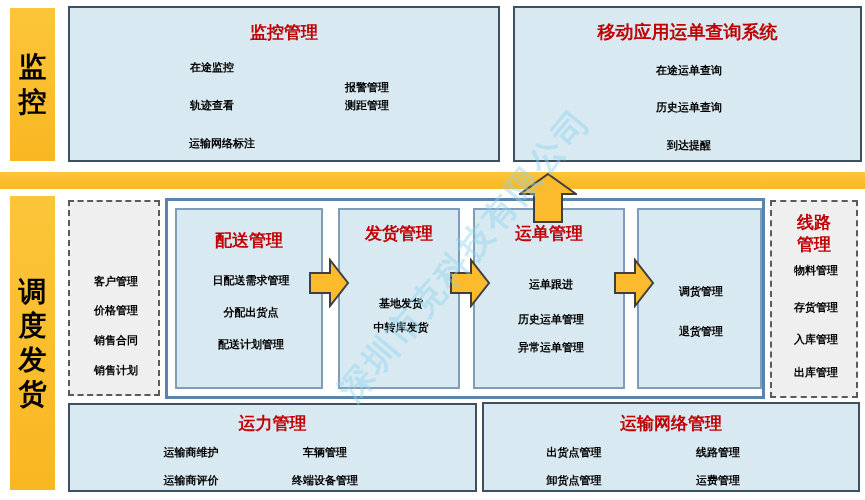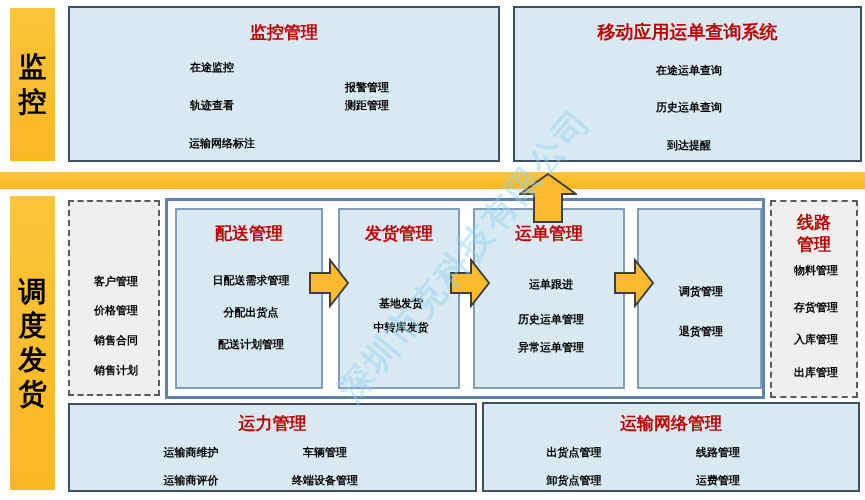--- a/index.html
+++ b/index.html
@@ -88,21 +88,21 @@
   <div class="dashedbox" style="left:68px;top:200px;width:92px;height:196px;">
     <span class="item" style="left:46px;top:72px;">客户管理</span>
     <span class="item" style="left:46px;top:101px;">价格管理</span>
     <span class="item" style="left:46px;top:131px;">销售合同</span>
     <span class="item" style="left:46px;top:161px;">销售计划</span>
   </div>
 
   <div class="container"></div>
 
   <div class="inner" style="left:175px;top:208px;width:148px;height:181px;">
-    <div class="btitle" style="top:12px;">配送管理</div>
+    <div class="btitle" style="top:19px;">配送管理</div>
     <span class="item" style="left:74px;top:63px;">日配送需求管理</span>
     <span class="item" style="left:74px;top:95px;">分配出货点</span>
     <span class="item" style="left:74px;top:127px;">配送计划管理</span>
   </div>
 
   <div class="inner" style="left:338px;top:208px;width:122px;height:181px;">
     <div class="btitle" style="top:12px;">发货管理</div>
     <span class="item" style="left:61px;top:50px;margin-top:36px;">基地发货</span>
     <span class="item" style="left:61px;top:110px;">中转库发货</span>
   </div>

